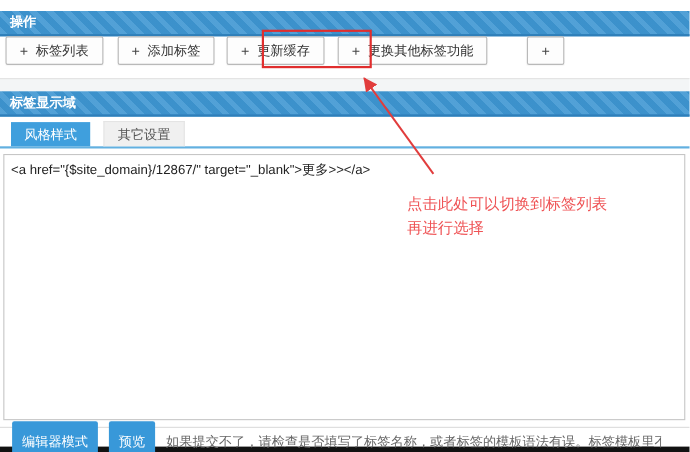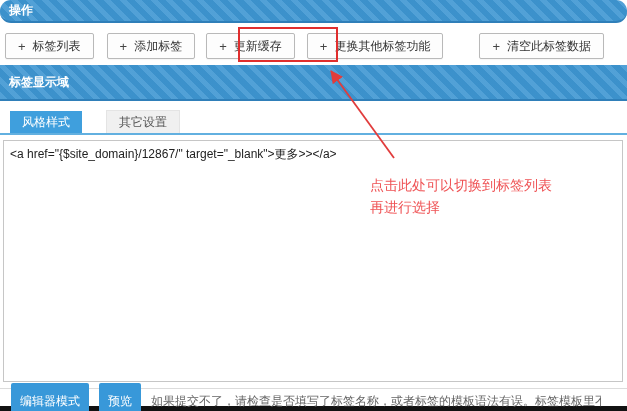--- a/index.html
+++ b/index.html
@@ -19,22 +19,22 @@
     --red-text:#ef5355;
   }
   .bar{
     position:absolute;left:0;right:0;
     background-color:var(--bar-blue);
     background-image:repeating-linear-gradient(45deg,rgba(255,255,255,.10) 0 5px,rgba(0,0,0,.03) 5px 11px);
     border-bottom:2px solid var(--bar-blue-dark);
     color:#fff;font-size:12px;font-weight:bold;
     display:flex;align-items:center;padding-left:9px;box-sizing:border-box;
   }
-  .bar-op{top:0;height:23px;border-radius:11px;}
-  .bar-display{top:65px;height:36px;}
+  .bar-op{top:10px;height:23px;}
+  .bar-display{top:83px;height:23px;}
   .op-buttons{position:absolute;top:33px;left:5px;height:26px;display:flex;align-items:stretch;}
   .wbtn{
     display:inline-flex;align-items:center;gap:7px;
     background:#fdfdfd;border:1px solid #b9b9b9;border-radius:2px;
     font-size:12px;color:#333;padding:0 12px;cursor:pointer;white-space:nowrap;
     box-shadow:0 1px 1px rgba(0,0,0,.04);
   }
   .wbtn .plus{font-size:13px;color:#444;line-height:1;}
   .wbtn.b1{margin-right:13px;}
   .wbtn.b2{margin-right:11px;}
@@ -43,21 +43,21 @@
   .red-box{
     position:absolute;left:238px;top:27px;width:100px;height:35px;
     border:2px solid var(--red-box);box-sizing:border-box;pointer-events:none;z-index:5;
   }
   .band{
     position:absolute;left:0;right:0;top:71px;height:12px;
     background:#f3f5f6;border-top:1px solid #e3e3e3;box-sizing:border-box;
   }
   .tabs{
     position:absolute;left:0;right:0;top:110px;height:23px;
-    display:flex;align-items:flex-end;gap:24px;padding-left:10px;
+    display:flex;align-items:flex-end;gap:12px;padding-left:10px;
     border-bottom:2px solid var(--underline-blue);box-sizing:content-box;
   }
   .tab{
     font-size:12px;padding:4px 12px 4px;cursor:pointer;white-space:nowrap;line-height:1.2;
   }
   .tab.active{background:var(--tab-blue);color:#fff;}
   .tab.inactive{background:#f0f0f0;color:#555;border:1px solid #e4e4e4;border-bottom:none;}
   .editor{
     position:absolute;left:3px;top:140px;width:620px;height:242px;box-sizing:border-box;
     border:1px solid #c6c6c6;background:#fff;resize:none;outline:none;
@@ -99,21 +99,20 @@
   <button class="wbtn b3">
     <span class="plus">+</span>
     <span>更新缓存</span>
   </button>
   <button class="wbtn b4">
     <span class="plus">+</span>
     <span>更换其他标签功能</span>
   </button>
   <button class="wbtn b5">
     <span class="plus">+</span>
-    <span>清空此标签数据</span>
   </button>
 </div>
 
 <div class="red-box"></div>
 
 <div class="band"></div>
 
 <div class="bar bar-display">
   <span>标签显示域</span>
 </div>

